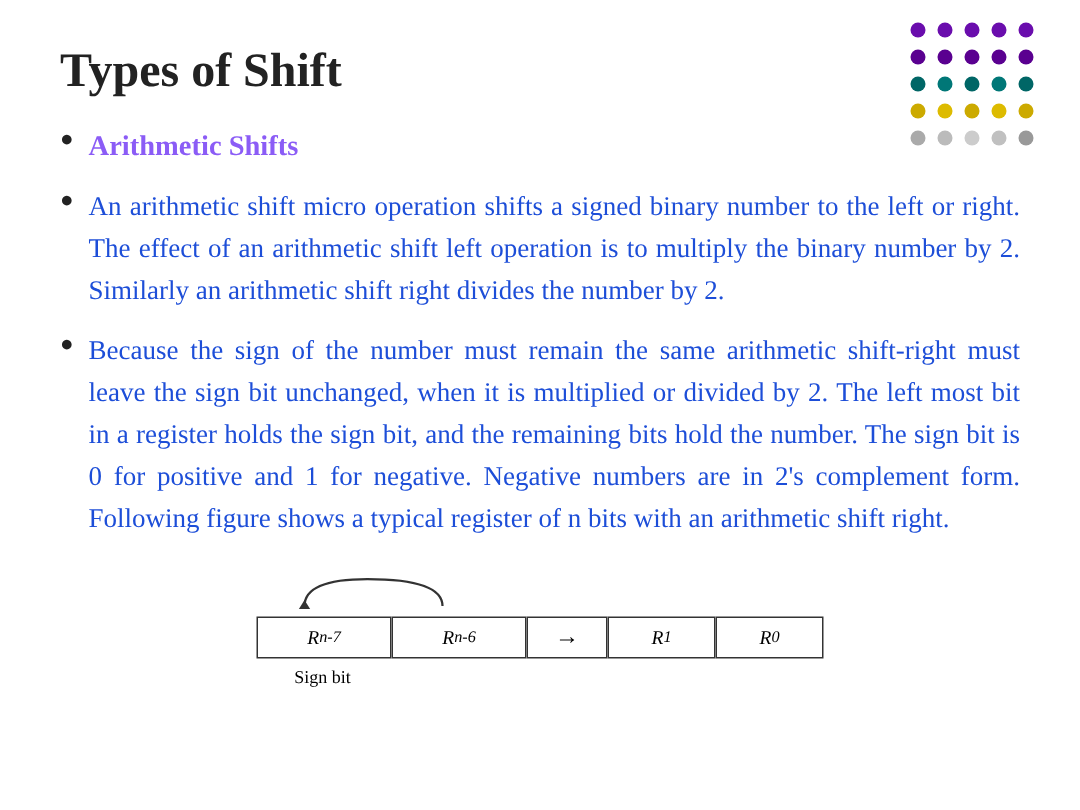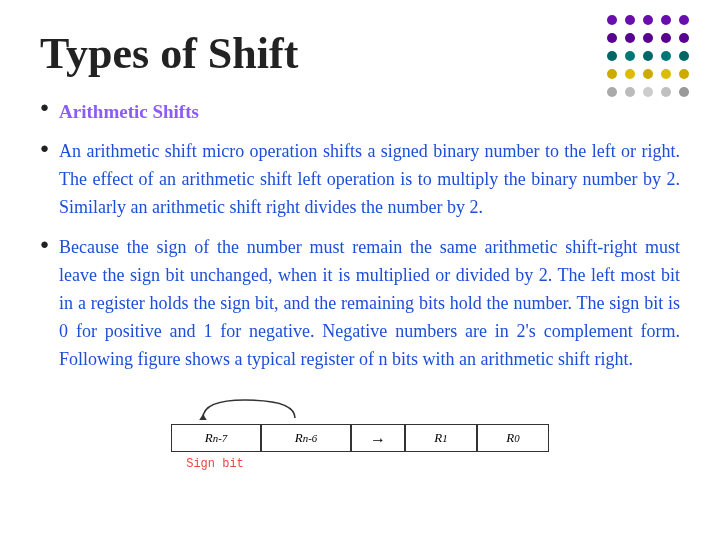--- a/index.html
+++ b/index.html
@@ -12,21 +12,21 @@
       position: relative;
     }
     .slide {
       width: 720px;
       height: 540px;
       background: #ffffff;
       position: relative;
       padding: 28px 40px 20px 40px;
     }
     .title {
-      font-size: 44px;
+      font-size: 32px;
       font-weight: bold;
       color: #222;
       margin-bottom: 18px;
       font-family: Georgia, serif;
     }
     .content-area {
       display: flex;
       flex-direction: column;
       gap: 0px;
     }
@@ -86,23 +86,23 @@
       background: #fff;
       font-style: italic;
     }
     .reg-cell-wide {
       width: 90px;
     }
     .diagram-labels {
       display: flex;
       width: 100%;
       font-size: 12px;
-      color: #ef4444;
+      color: #000000;
       margin-top: 3px;
-      font-family: Liberation Mono, monospace;
+      font-family: Liberation Serif, serif;
     }
     .label-sign {
       width: 90px;
       text-align: center;
       font-style: normal;
     }
     .label-arith {
       flex: 1;
       text-align: center;
       font-style: normal;

